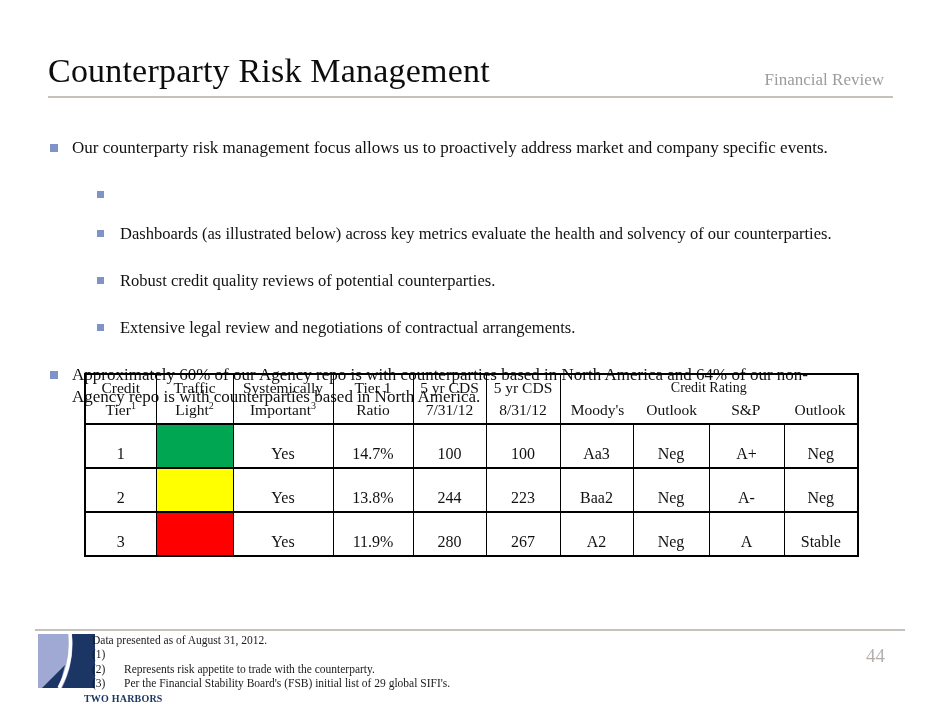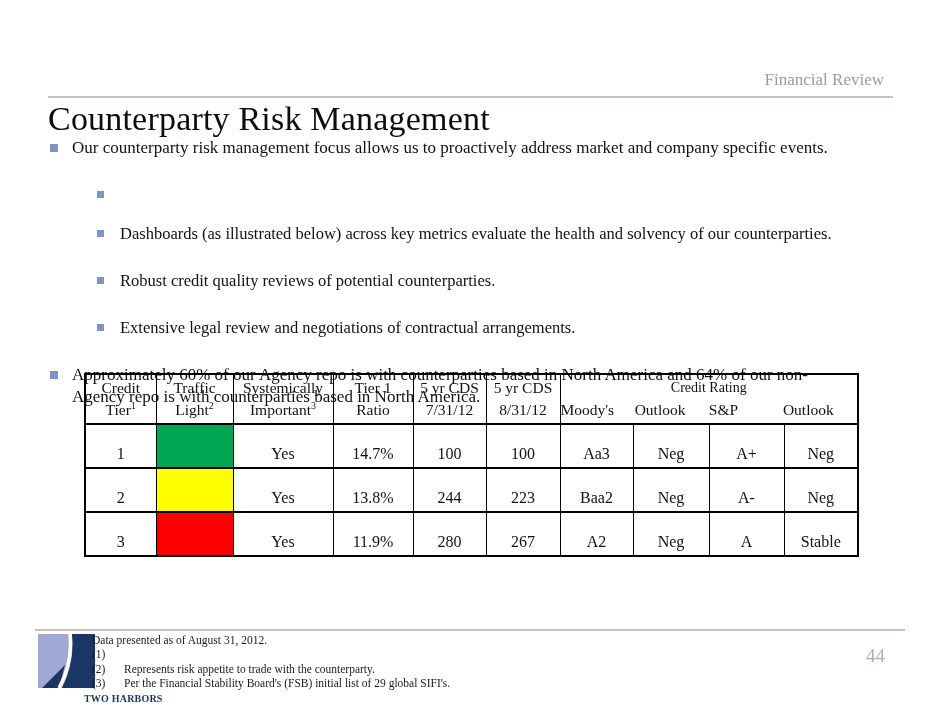--- a/index.html
+++ b/index.html
@@ -1,21 +1,21 @@
 <!DOCTYPE html>
 <html><head>
 <meta charset="utf-8">
 <style>
   * { margin:0; padding:0; box-sizing:border-box; }
   html,body { background:#ffffff; }
   body { width:940px; height:705px; font-family:"Liberation Serif","DejaVu Serif",serif; }
   .slide { position:relative; width:940px; height:705px; background:#ffffff; overflow:hidden; }
 
   
-  .title { position:absolute; left:48px; top:52px; font-size:34px; font-weight:normal; color:#0d0d0d; letter-spacing:0.2px;margin-top:48px; }
+  .title { position:absolute; left:48px; top:52px; font-size:34px; font-weight:normal; color:#0d0d0d; letter-spacing:0.2px; }
   .section-label { position:absolute; right:56px; top:70px; font-size:17px; color:#9b9b9b; }
   .title-rule { position:absolute; left:48px; top:96px; width:845px; height:2px; background:#c6c1bb; }
 
   
   .bullets { position:absolute; left:48px; top:112px; width:866px; }
   .bullet { display:flex; align-items:flex-start; margin-bottom:11px; line-height:22px;margin-top:25px; }
   .bullet .txt { white-space:pre-line; color:#111; }
   .b1 { font-size:17px; }
   .b1 .marker { flex:none; width:8px; height:8px; background:#8093c8; margin:7px 14px 0 2px; }
   .b2 { font-size:16.5px; margin-left:49px; }
@@ -24,21 +24,21 @@
   
   table.risk { position:absolute; left:84px; top:373px; width:773px; border-collapse:collapse; table-layout:fixed; border:2px solid #000; }
   table.risk th, table.risk td { border:1px solid #000; border-top-width:2px; border-bottom-width:2px; font-weight:normal; color:#111; }
   table.risk thead tr { height:50px; }
   table.risk tbody tr { height:44px; }
   th.hdr { font-size:15.5px; text-align:center; vertical-align:middle; line-height:22px; padding:2px 1px; }
   th.hdr sup { font-size:10px; line-height:0; }
   th.rating-th { vertical-align:middle; padding:2px 0; }
   .rating-title { text-align:center; font-size:14px; line-height:22px; }
   .rating-cols { display:flex; }
-  .rating-cols span { flex:1; text-align:left; font-size:15.5px; line-height:22px; }
+  .rating-cols span { flex:1; text-align:center; font-size:15.5px; line-height:22px; }
   table.risk tbody td { font-size:16px; text-align:center; vertical-align:bottom; padding-bottom:4px; }
   td.light-cell { padding:0; }
 
   
   .footer-rule { position:absolute; left:35px; top:629px; width:870px; height:2px; background:#c6c1bb; }
   .logo { position:absolute; left:38px; top:634px; width:62px; }
   .logo-name { font-size:10px; font-weight:bold; color:#1b3664; letter-spacing:0.2px; margin-top:1px; white-space:nowrap;margin-left:46px; }
   .notes { position:absolute; left:92px; top:633px; font-size:11.5px; line-height:14.4px; color:#1a1a1a; width:640px; }
   .note { display:flex; }
   .note-label { flex:none; width:32px; }

